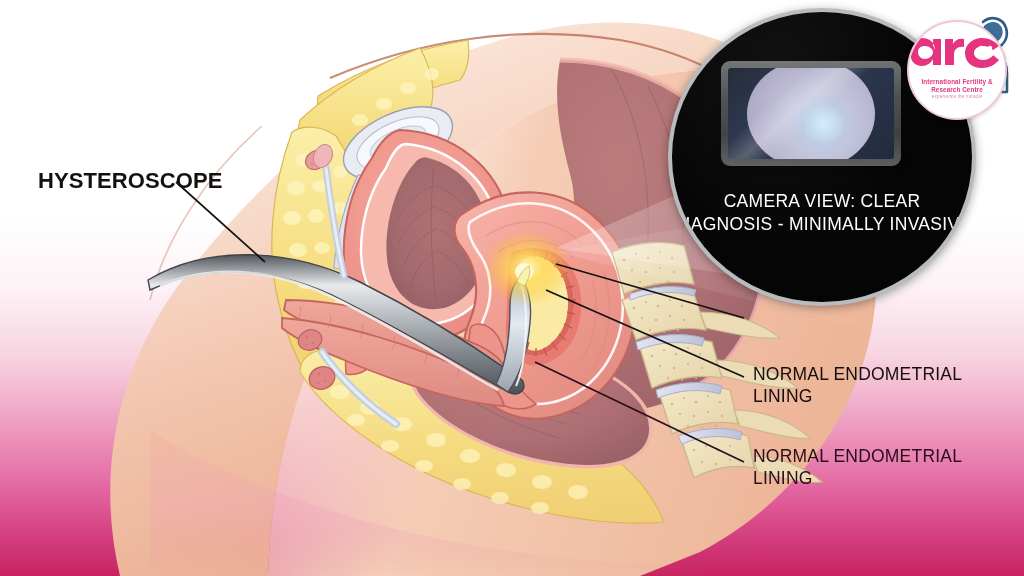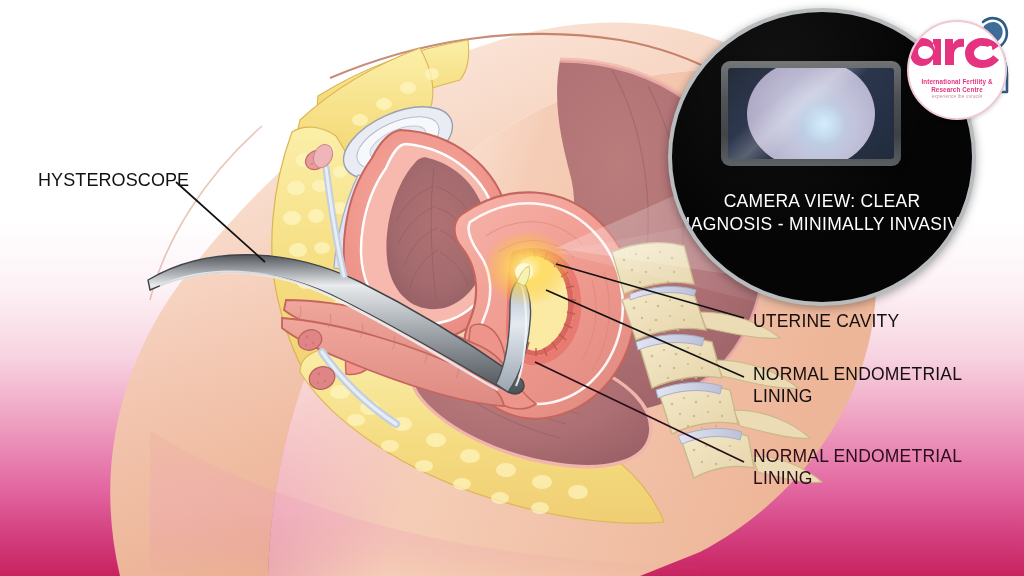--- a/index.html
+++ b/index.html
@@ -48,21 +48,21 @@
   .logotext1{position:absolute;left:0;top:56px;width:96px;text-align:center;
       color:#e5337f;font-size:6.3px;font-weight:bold;line-height:7.6px;letter-spacing:.1px;}
   .logotext2{position:absolute;left:0;top:72px;width:96px;text-align:center;
       color:#c78fa5;font-size:4.6px;font-style:italic;letter-spacing:.2px;}
   .logoreg{position:absolute;right:9px;top:20px;color:#e5337f;font-size:6px;}
 
   
   .lbl{position:absolute;font-size:17.5px;line-height:21.5px;letter-spacing:.2px;
        color:#14100f;white-space:pre-line;}
   .lbl.dark{color:#2b0d1b;}
-  .lbl.hyst{font-weight:normal;font-size:18px;letter-spacing:.1px;}
+  .lbl.hyst{font-weight:bold;font-size:22px;letter-spacing:.1px;}
 </style>
 </head>
 <body>
 
 <div id="stage">
 
   <div class="bg"></div>
 
   <svg class="anat" viewBox="0 0 1024 576">
     <defs>
@@ -500,21 +500,20 @@
       </svg>
       <div class="logoreg">®</div>
       <div class="logotext1" style="white-space:pre-line;">International Fertility &amp;
 Research Centre</div>
       <div class="logotext2">experience the miracle</div>
     </div>
   </div>
 
   <div class="lbl hyst" style="left:38px;top:170px;">HYSTEROSCOPE</div>
 
-  <div class="lbl" style="left:753px;top:311px;">UTERINE CAVITY</div>
 
   <div class="lbl" style="left:753px;top:364px;">NORMAL ENDOMETRIAL
 LINING</div>
 
   <div class="lbl dark" style="left:753px;top:446px;">NORMAL ENDOMETRIAL
 LINING</div>
 
 </div>
 
 </body></html>

